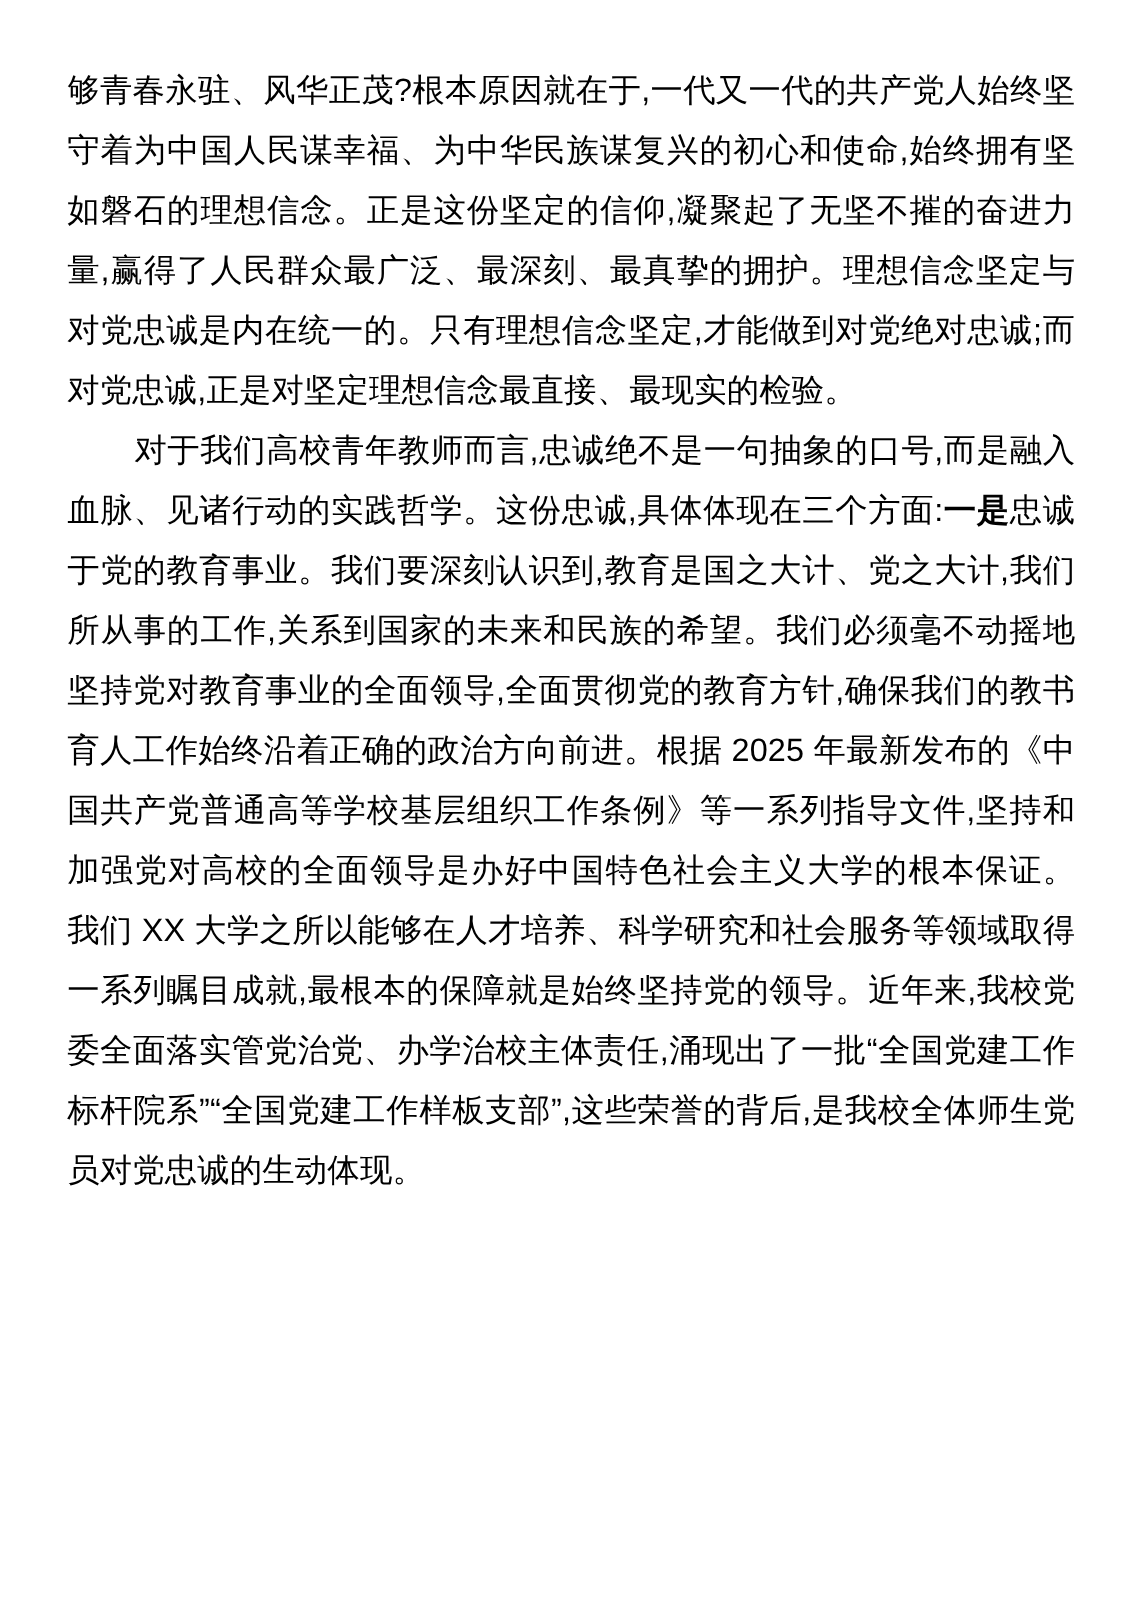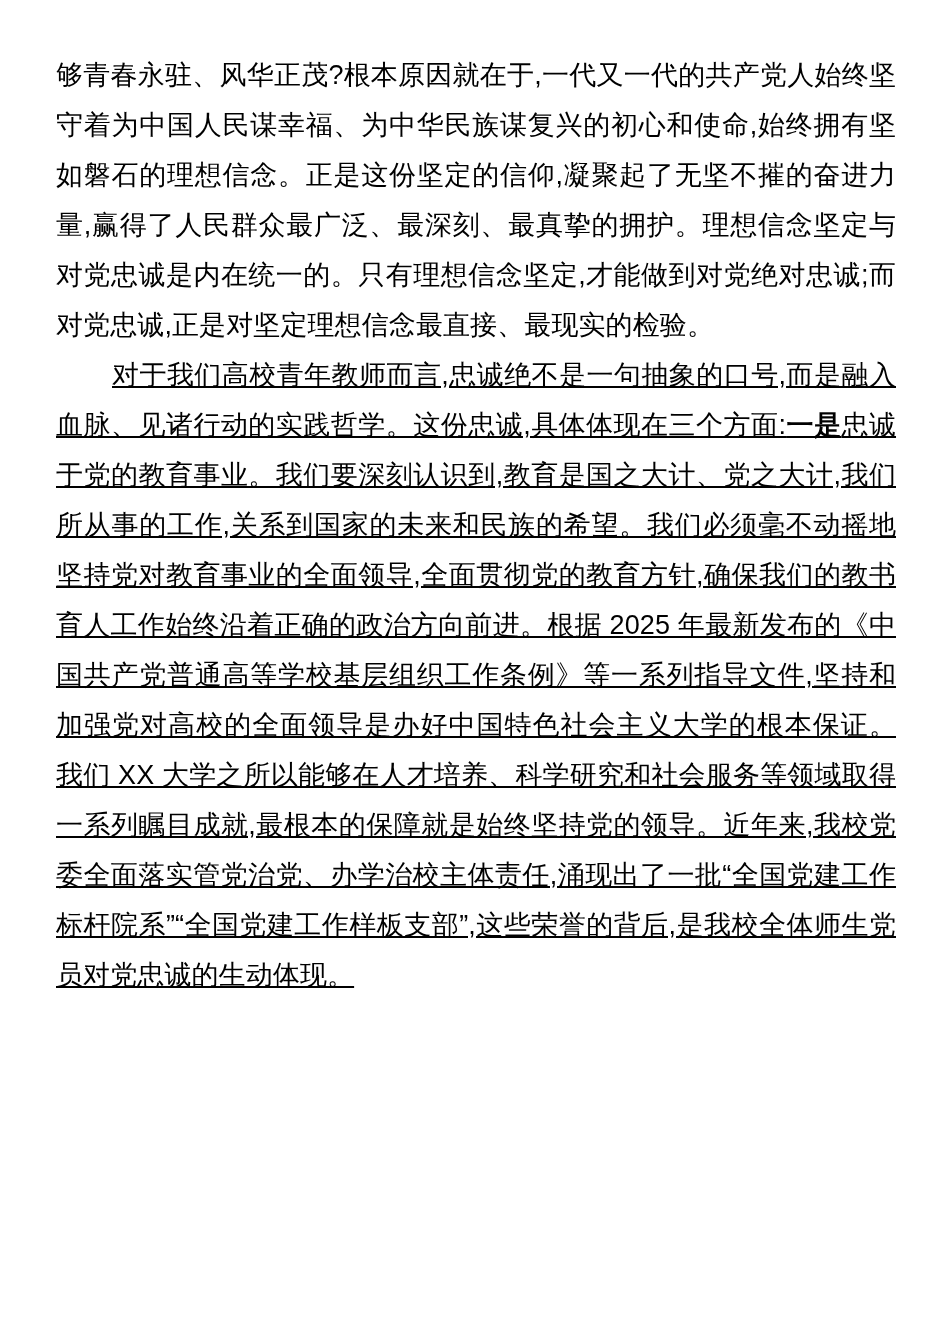--- a/index.html
+++ b/index.html
@@ -36,21 +36,20 @@
     letter-spacing: 0.1px;
     word-break: break-all;
     white-space: normal;
     color: #000000;
   }
   .para.indent {
     text-indent: 56px;
   }
   .para + .para {
     margin-top: 0px;
-    text-decoration: underline;
   }
   .bold {
     font-weight: bold;
   }
   
   .para.last {
     padding-bottom: 0;
   }
 </style>
 </head>

